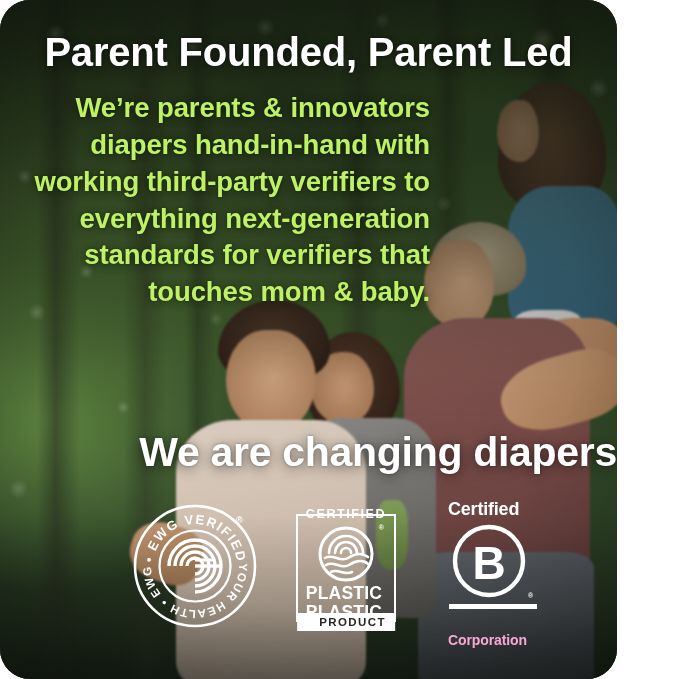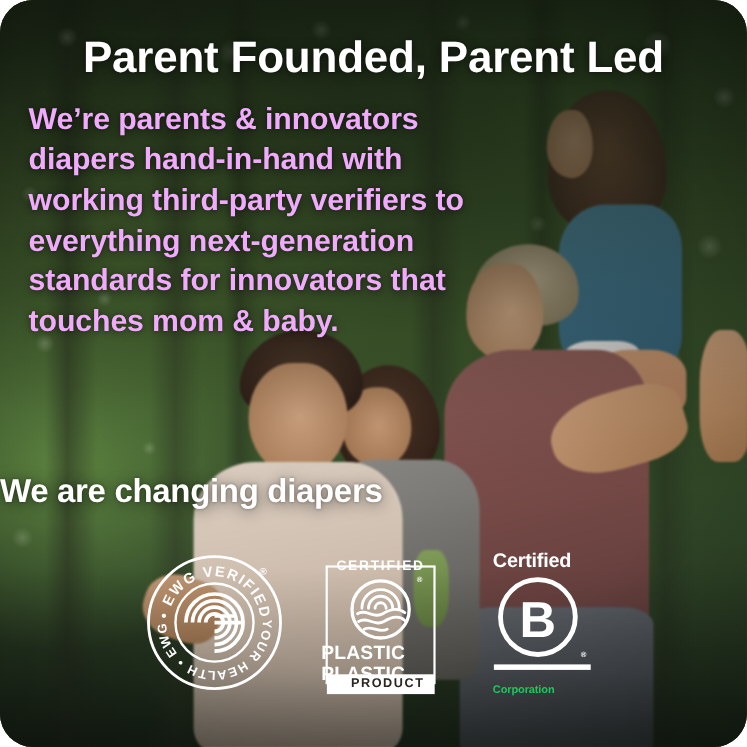--- a/index.html
+++ b/index.html
@@ -11,21 +11,21 @@
   body {
     width: 679px;
     height: 679px;
     overflow: hidden;
     font-family: "Liberation Sans", sans-serif;
   }
 
   
   #ad-card {
     position: relative;
-    width: 679px;
+    width: 617px;
     height: 679px;
     border-radius: 30px;
     overflow: hidden;
     background: #20301c;
   }
 
   
   .photo-layer {
     position: absolute;
     inset: 0;
@@ -218,36 +218,36 @@
     line-height: 1.12;
     font-weight: 700;
     letter-spacing: -0.2px;
     text-shadow: 0 1px 10px rgba(0,0,0,0.55), 0 0 2px rgba(0,0,0,0.35);
   }
 
   #subcopy {
     position: absolute;
     top: 90px; left: 26px;
     width: 404px;
-    text-align: left;
-    color: #f0abfc;
+    text-align: right;
+    color: #bef264;
     font-size: 27.5px;
     line-height: 1.34;
     font-weight: 700;
     letter-spacing: -0.1px;
     text-shadow: 0 1px 8px rgba(0,0,0,0.50), 0 0 2px rgba(0,0,0,0.30);
   }
   #subcopy .line { display: block; white-space: nowrap; }
 
   #tagline {
     position: absolute;
     top: 430px; left: 0; right: 0;
-    text-align: left;
+    text-align: right;
     color: #ffffff;
-    font-size: 30px;
+    font-size: 41px;
     line-height: 1.1;
     font-weight: 700;
     letter-spacing: -0.3px;
     text-shadow: 0 2px 14px rgba(0,0,0,0.55), 0 0 3px rgba(0,0,0,0.35);
   }
 
   
   #badge-row { position: absolute; top: 498px; left: 0; right: 0; height: 150px; }
 
   
@@ -283,21 +283,21 @@
     position: absolute; top: 22px; left: 50%; transform: translateX(-50%);
     width: 56px; height: 56px;
   }
   .pn-emblem svg { display: block; width: 56px; height: 56px; }
   .pn-reg {
     position: absolute; top: 20px; right: 16px;
     color: #ffffff; font-size: 7px; font-weight: 700;
   }
   .pn-title {
     position: absolute; top: 80px; left: 0; right: 4px;
-    text-align: left; color: #ffffff;
+    text-align: center; color: #ffffff;
     font-size: 17.5px; font-weight: 700; line-height: 1.06;
     letter-spacing: 0.2px;
   }
   .pn-product {
     position: absolute; bottom: -1px; left: 50%; transform: translateX(-50%);
     background: #ffffff; color: #2a2622;
     font-size: 11.5px; font-weight: 700; letter-spacing: 1.4px;
     padding: 3px 9px 3px 22px;
     white-space: nowrap;
   }
@@ -319,22 +319,22 @@
   .bc-mark svg { display: block; width: 74px; height: 74px; }
   .bc-reg {
     position: absolute; top: 94px; left: 84px;
     color: #ffffff; font-size: 7px; font-weight: 700;
   }
   .bc-bar {
     position: absolute; top: 106px; left: 5px;
     width: 88px; height: 5px; background: #ffffff;
   }
   .bc-corporation {
-    position: absolute; top: 120px; left: 4px;
-    color: #22c55e; font-size: 10px; font-weight: 700;
+    position: absolute; top: 132px; left: 4px;
+    color: #f9a8d4; font-size: 14px; font-weight: 700;
     letter-spacing: -0.1px; line-height: 20px;
   }
 </style>
 </head>
 <body>
 
 <div id="ad-card">
 
   <div class="photo-layer bg-base"></div>
   <div class="photo-layer bg-trunks"></div>
@@ -371,21 +371,21 @@
 
   <div class="copy-layer">
 
     <div id="headline">Parent Founded, Parent Led</div>
 
     <div id="subcopy">
       <span class="line">We’re parents &amp; innovators</span>
       <span class="line">diapers hand-in-hand with</span>
       <span class="line">working third-party verifiers to</span>
       <span class="line">everything next-generation</span>
-      <span class="line">standards for innovators that</span>
+      <span class="line">standards for verifiers that</span>
       <span class="line">touches mom &amp; baby.</span>
     </div>
 
     <div id="tagline">We are changing diapers</div>
   </div>
 
   <div id="badge-row">
 
     <div id="badge-ewg">
       <svg viewBox="0 0 124 124">

